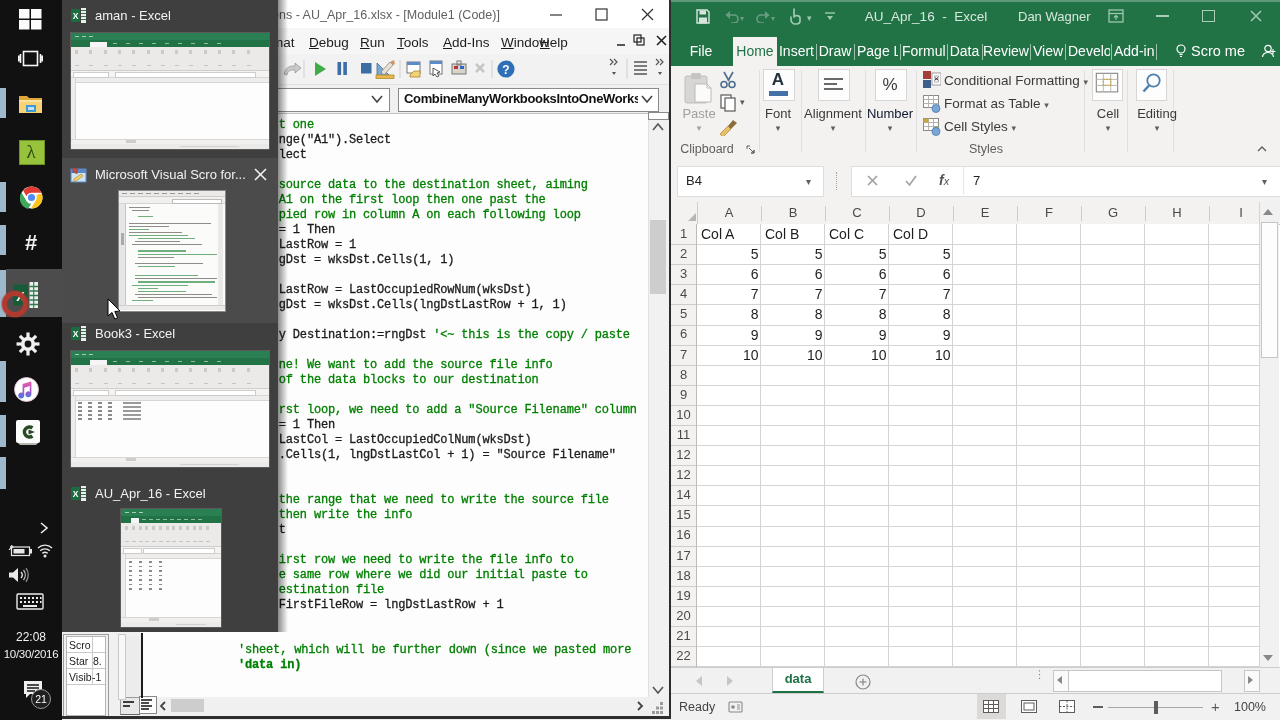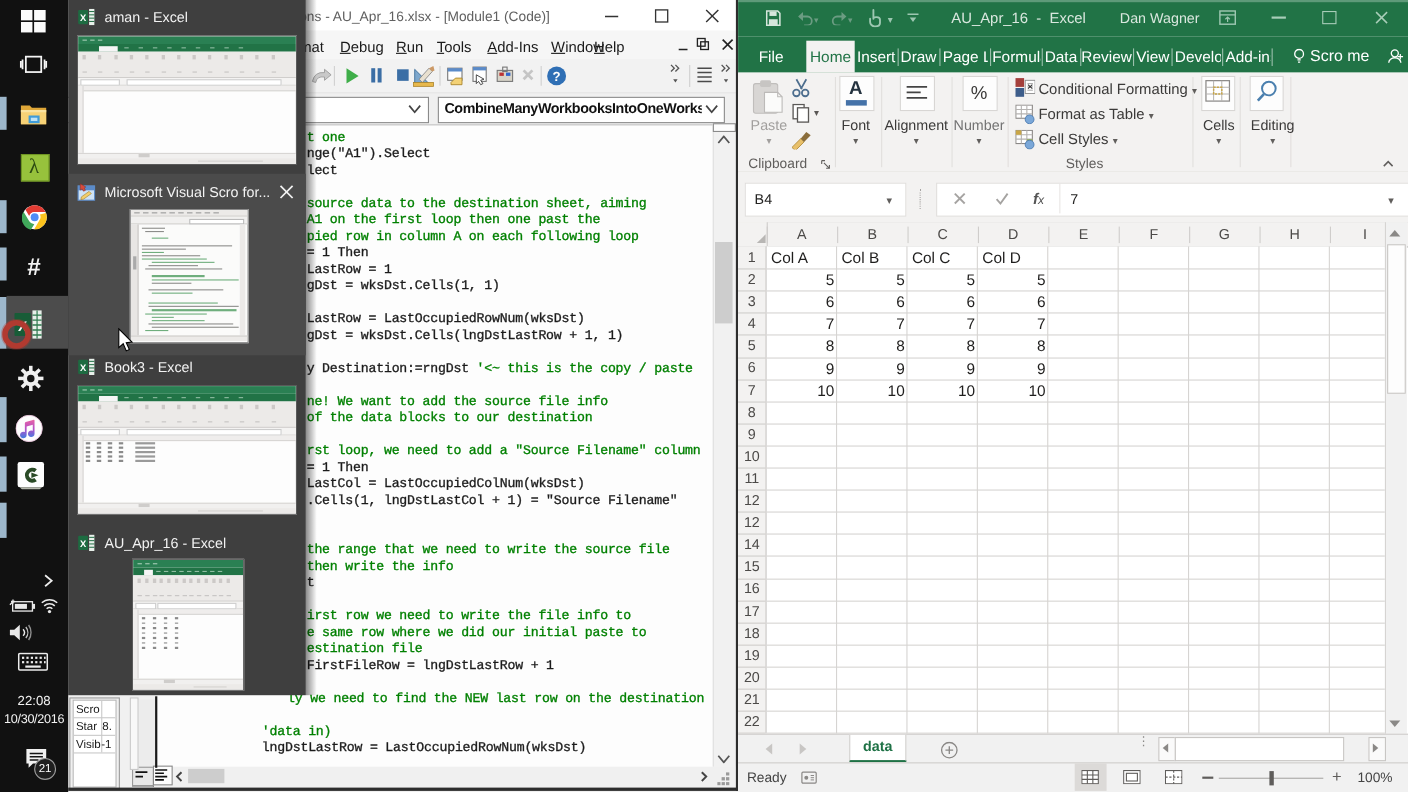--- a/index.html
+++ b/index.html
@@ -134,23 +134,22 @@
       <div class="vline mono" style="left:135.8px;top:304px;">= 1 Then</div>
       <div class="vline mono" style="left:135.8px;top:319px;">LastCol = LastOccupiedColNum(wksDst)</div>
       <div class="vline mono" style="left:135.8px;top:334px;">.Cells(1, lngDstLastCol + 1) = "Source Filename"</div>
       <div class="vline mono" style="left:135.8px;top:379px;"><span class="cg">the range that we need to write the source file</span></div>
       <div class="vline mono" style="left:135.8px;top:394px;"><span class="cg">then write the info</span></div>
       <div class="vline mono" style="left:135.8px;top:409px;">t</div>
       <div class="vline mono" style="left:135.8px;top:439px;"><span class="cg">irst row we need to write the file info to</span></div>
       <div class="vline mono" style="left:135.8px;top:454px;"><span class="cg">e same row where we did our initial paste to</span></div>
       <div class="vline mono" style="left:135.8px;top:469px;"><span class="cg">estination file</span></div>
       <div class="vline mono" style="left:135.8px;top:484px;">FirstFileRow = lngDstLastRow + 1</div>
-      <div class="vline mono" style="left:118px;top:514px;"><span class="cg">ly we need to find the NEW last row on the destination</span></div>
-      <div class="vline mono" style="left:95px;top:544px;"><span class="cg">'data in)</span></div>
-      <div class="vline mono" style="left:95px;top:559px;">lngDstLastRow = LastOccupiedRowNum(wksDst)</div>
+      <div class="vline mono" style="left:95px;top:529px;"><span class="cg">'sheet, which will be further down (since we pasted more</span></div>
+      <div class="vline mono" style="left:95px;top:544px;font-weight:bold;"><span class="cg">'data in)</span></div>
     </div>
 
     <div class="vsb ab"></div>
     <div class="ab" style="left:586px;top:112px;width:19px;height:6px;background:#fdfdfd;border:1px solid #8a8a8a;"></div>
     <svg class="ab" style="left:590px;top:123px;" width="12" height="8" viewBox="0 0 12 8">
         <path d="M1 7 L6 1 L11 7" fill="none" stroke="#555" stroke-width="1.6"></path>
       </svg>
     <div class="ab" style="left:588px;top:220px;width:16px;height:74px;background:#cdcdcd;"></div>
     <svg class="ab" style="left:590px;top:686px;" width="12" height="8" viewBox="0 0 12 8">
         <path d="M1 1 L6 7 L11 1" fill="none" stroke="#555" stroke-width="1.6"></path>
@@ -321,21 +320,21 @@
     <div class="ab" style="left:147px;top:69px;width:30px;height:30px;background:#fdfdfd;border:1px solid #d8d6d4;"></div>
     <svg class="ab" style="left:153px;top:77px;" width="19" height="15" viewBox="0 0 19 15">
 <line x1="0" y1="2" x2="19" y2="2" stroke="#444" stroke-width="1.6"></line>
 <line x1="0" y1="7" x2="13" y2="7" stroke="#444" stroke-width="1.6"></line>
 <line x1="0" y1="12" x2="19" y2="12" stroke="#444" stroke-width="1.6"></line>
       </svg>
     <div class="ab" style="left:130px;top:107px;width:64px;height:14px;line-height:14px;font-size:13px;color:#3b3a39;text-align:center;">Alignment</div>
     <div class="ab" style="left:154px;top:123px;width:16px;height:8px;color:#605e5c;font-size:9px;text-align:center;">▾</div>
     <div class="ab" style="left:204px;top:69px;width:30px;height:30px;background:#fdfdfd;border:1px solid #d8d6d4;"></div>
     <div class="ab" style="left:204px;top:71px;width:30px;height:27px;line-height:27px;font-size:17px;color:#3b3a39;text-align:center;">%</div>
-    <div class="ab" style="left:190px;top:107px;width:58px;height:14px;line-height:14px;font-size:13px;color:#737373;text-align:center;">Number</div>
+    <div class="ab" style="left:190px;top:107px;width:58px;height:14px;line-height:14px;font-size:13px;color:#0f172a;text-align:center;">Number</div>
     <div class="ab" style="left:211px;top:123px;width:16px;height:8px;color:#605e5c;font-size:9px;text-align:center;">▾</div>
     <svg class="ab" style="left:252px;top:71px;" width="18" height="18" viewBox="0 0 18 18">
 <rect x="0" y="0" width="8" height="8" fill="#a33f3b"></rect>
         <rect x="0" y="9" width="8" height="8" fill="#3d5d8a"></rect>
 <rect x="9" y="2" width="9" height="12" fill="#fff" stroke="#888" stroke-width="0.8"></rect>
 <path d="M11 5 h5 M11 8 h5 M11 11 h5" stroke="#999" stroke-width="0.8"></path>
 <path d="M11.5 9.5 l4 -3.5 M11.5 6 l4 3.5" stroke="#333" stroke-width="1"></path>
       </svg>
     <div class="ab" style="left:273px;top:73px;width:150px;height:16px;line-height:16px;font-size:13.5px;color:#3b3a39;">Conditional Formatting <span style="font-size:9px;color:#605e5c;">▾</span></div>
     <svg class="ab" style="left:252px;top:95px;" width="18" height="18" viewBox="0 0 18 18">
@@ -352,21 +351,21 @@
 <circle cx="13" cy="13.5" r="4" fill="#7aa7d8" stroke="#4c7bb0" stroke-width="0.8"></circle>
       </svg>
     <div class="ab" style="left:273px;top:119px;width:110px;height:16px;line-height:16px;font-size:13.5px;color:#3b3a39;">Cell Styles <span style="font-size:9px;color:#605e5c;">▾</span></div>
     <div class="ab" style="left:290px;top:142px;width:50px;height:14px;line-height:14px;font-size:12.5px;color:#605e5c;text-align:center;">Styles</div>
     <div class="ab" style="left:421px;top:69px;width:29px;height:30px;background:#fdfdfd;border:1px solid #d8d6d4;"></div>
     <svg class="ab" style="left:423px;top:71px;" width="26" height="26" viewBox="0 0 28 28">
 <rect x="2.5" y="2.5" width="23" height="20" fill="#fff" stroke="#8a8886" stroke-width="1.2"></rect>
 <path d="M2.5 9 h23 M2.5 15.5 h23 M10 2.5 v20 M18 2.5 v20" stroke="#b5b3b1" stroke-width="1"></path>
 <rect x="10" y="9" width="8" height="6.5" fill="none" stroke="#c9a646" stroke-width="1.4" stroke-dasharray="2 1.2"></rect>
       </svg>
-    <div class="ab" style="left:415px;top:107px;width:44px;height:14px;line-height:14px;font-size:13px;color:#3b3a39;text-align:center;">Cells</div>
+    <div class="ab" style="left:415px;top:107px;width:44px;height:14px;line-height:14px;font-size:13px;color:#3b3a39;text-align:center;">Cell</div>
     <div class="ab" style="left:429px;top:123px;width:16px;height:8px;color:#605e5c;font-size:9px;text-align:center;">▾</div>
     <div class="ab" style="left:465px;top:69px;width:29px;height:30px;background:#fdfdfd;border:1px solid #d8d6d4;"></div>
     <svg class="ab" style="left:467px;top:71px;" width="26" height="26" viewBox="0 0 26 26">
 <circle cx="15.5" cy="9.5" r="6.2" fill="none" stroke="#4a7fae" stroke-width="1.8"></circle>
 <line x1="11" y1="14.5" x2="5.5" y2="20.5" stroke="#4a7fae" stroke-width="2.4"></line>
       </svg>
     <div class="ab" style="left:460px;top:107px;width:52px;height:14px;line-height:14px;font-size:13px;color:#3b3a39;text-align:center;">Editing</div>
     <div class="ab" style="left:478px;top:123px;width:16px;height:8px;color:#605e5c;font-size:9px;text-align:center;">▾</div>
     <svg class="ab" style="left:585px;top:144px;" width="12" height="9" viewBox="0 0 12 9">
 <path d="M2 7 L6 3 L10 7" fill="none" stroke="#605e5c" stroke-width="1.4"></path>

